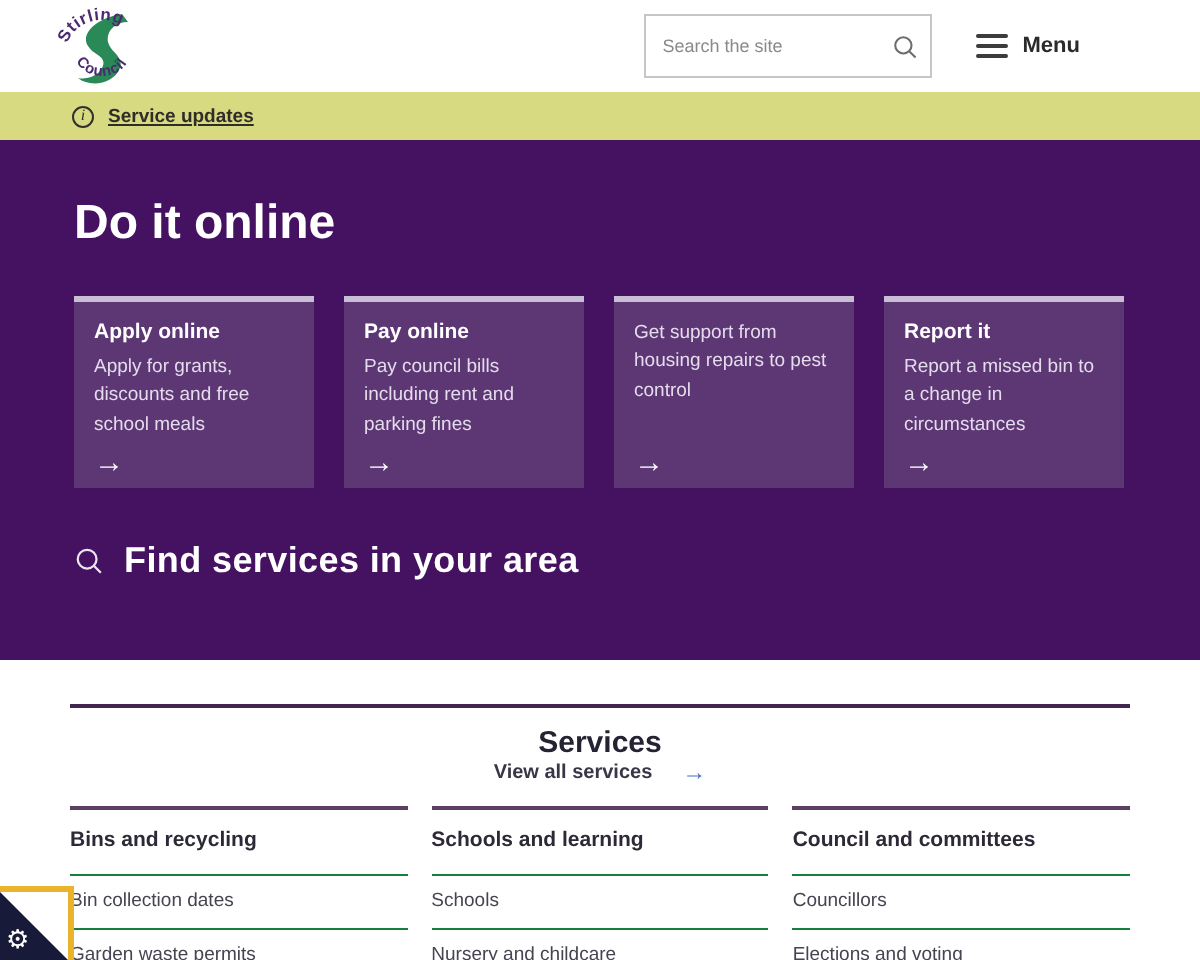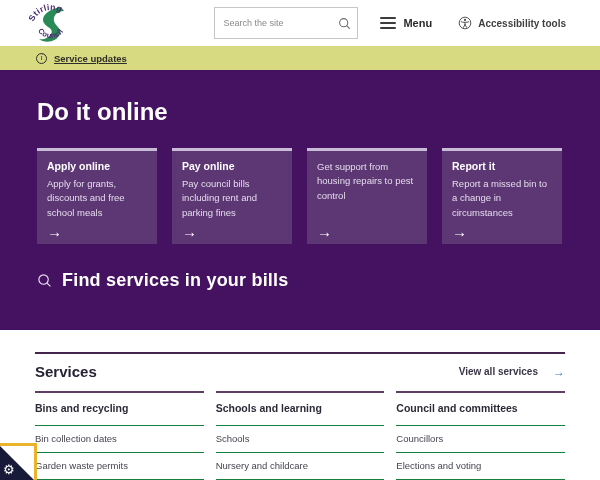--- a/index.html
+++ b/index.html
@@ -42,21 +42,21 @@
   .card{width:120px;height:96px;background:var(--card-purple);border-top:3px solid var(--card-border);
     padding:9px 10px;position:relative;cursor:pointer;}
   .card-title{font-size:10.5px;font-weight:bold;color:#fff;margin-bottom:5px;}
   .card-desc{font-size:9.5px;color:#e4dcec;line-height:1.5;}
   .card-arrow{position:absolute;left:10px;bottom:5px;color:#fff;font-size:15px;line-height:1;}
   .find{display:flex;align-items:center;gap:10px;margin-top:26px;color:#fff;cursor:pointer;}
   .find-label{font-size:18px;font-weight:bold;letter-spacing:.2px;}
   
   .services{padding:0 35px;}
   .services-rule{border-top:2px solid #44254d;margin-top:22px;}
-  .services-head{display:flex;justify-content:space-between;align-items:center;margin-top:9px;}
+  .services-head{display:flex;justify-content:center;align-items:center;margin-top:9px;flex-direction:column;}
   .services-title{font-size:15px;font-weight:bold;color:#262233;margin:0;}
   .view-all{display:flex;align-items:center;gap:15px;font-size:10px;color:#3a3547;cursor:pointer;font-weight:bold;}
   .view-all .arrow{color:var(--link-arrow-blue);font-size:12px;line-height:1;}
   .cols{display:grid;grid-template-columns:1fr 1fr 1fr;column-gap:12px;margin-top:11px;}
   .col{border-top:2px solid var(--rule-purple);}
   .col-heading{font-size:10.5px;font-weight:bold;color:#2e2937;padding:9px 0 11px;}
   .col ul{list-style:none;margin:0;padding:0;}
   .col li{border-top:1px solid #15803d;padding:7px 0 8px;font-size:9.5px;color:#474350;cursor:pointer;}
   
   .gear-widget{position:absolute;left:0;bottom:0;width:37px;height:37px;background:#fff;
@@ -97,28 +97,20 @@
 
   <div class="menu-btn">
     <div class="hamburger">
       <span></span>
         <span></span>
         <span></span>
     </div>
     <span class="menu-label">Menu</span>
   </div>
 
-  <div class="access-btn">
-    <svg width="14" height="14" viewBox="0 0 24 24">
-      <circle cx="12" cy="12" r="10" fill="none" stroke="#4a4a4a" stroke-width="1.6"></circle>
-      <circle cx="12" cy="6.8" r="1.9" fill="#4a4a4a"></circle>
-      <path d="M5.5 10 C9 11.3 15 11.3 18.5 10 M12 11.2 L12 14.8 M12 14.8 L9.2 19.6 M12 14.8 L14.8 19.6" stroke="#4a4a4a" stroke-width="1.6" fill="none" stroke-linecap="round"></path>
-    </svg>
-    <span class="access-label">Accessibility tools</span>
-  </div>
 </div>
 
 <div class="banner">
   <span class="info-icon">i</span>
   <a href="#">Service updates</a>
 </div>
 
 <div class="hero">
   <h1>Do it online</h1>
 
@@ -142,21 +134,21 @@
       <div class="card-desc">Report a missed bin to a change in circumstances</div>
       <div class="card-arrow">→</div>
     </div>
   </div>
 
   <div class="find">
     <svg width="15" height="15" viewBox="0 0 16 16">
       <circle cx="7" cy="7" r="5" fill="none" stroke="#ece6f2" stroke-width="1.2"></circle>
       <line x1="10.7" y1="10.7" x2="14.3" y2="14.3" stroke="#ece6f2" stroke-width="1.2"></line>
     </svg>
-    <span class="find-label">Find services in your bills</span>
+    <span class="find-label">Find services in your area</span>
   </div>
 </div>
 
 <div class="services">
   <div class="services-rule"></div>
   <div class="services-head">
     <h2 class="services-title">Services</h2>
     <div class="view-all">
       <span>View all services</span>
       <span class="arrow">→</span>

